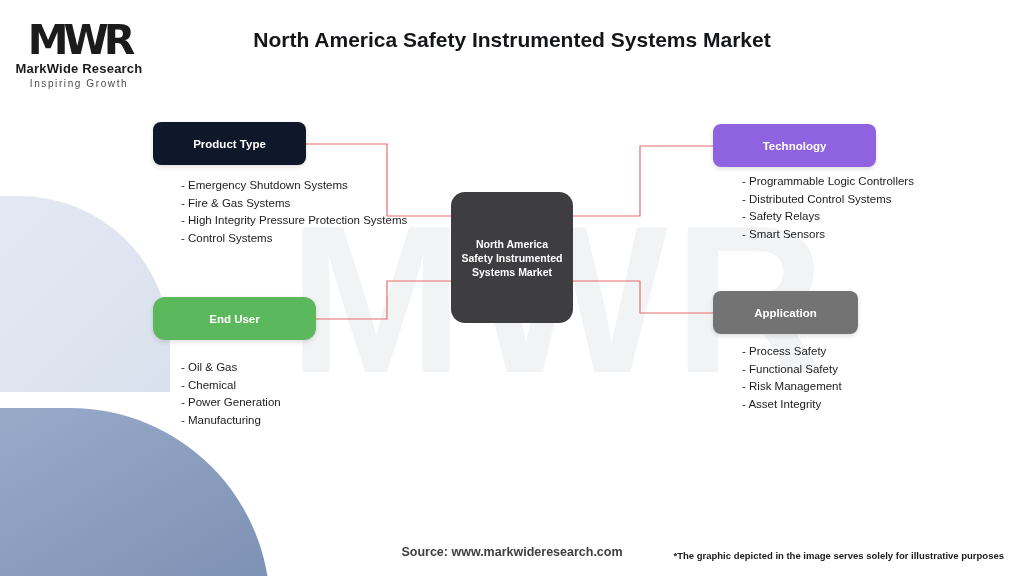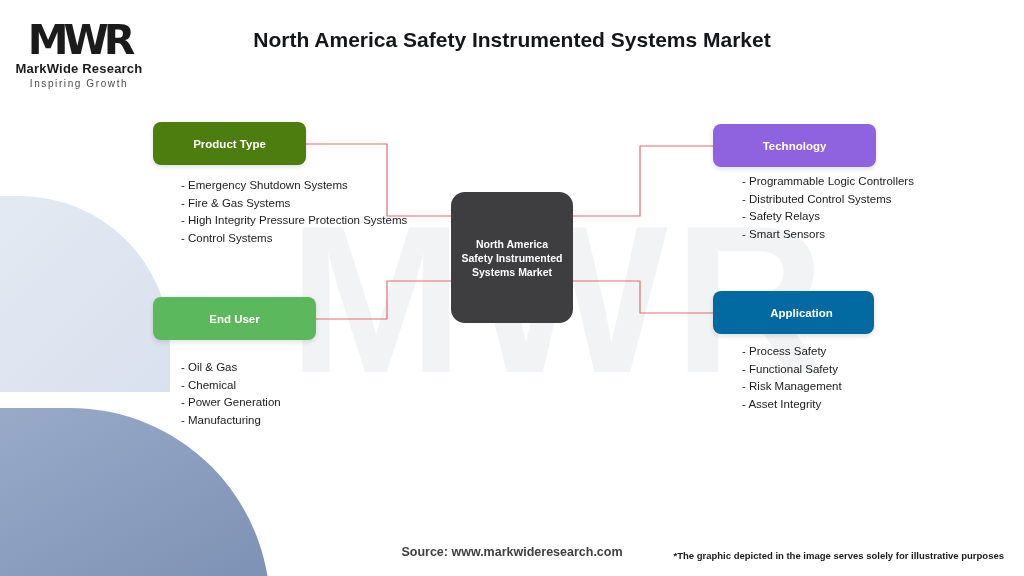--- a/index.html
+++ b/index.html
@@ -130,24 +130,24 @@
     height: 43px;
     border-radius: 8px;
     display: flex;
     align-items: center;
     justify-content: center;
     color: #ffffff;
     font-size: 11.5px;
     font-weight: bold;
     box-shadow: 0 2px 5px rgba(0,0,0,0.13);
   }
-  .pill-product  { left: 153px; top: 122px; width: 153px; background: #4d7c0f; }
-  .pill-enduser  { left: 153px; top: 297px; width: 163px; background: #5cb85c; }
+  .pill-product  { left: 153px; top: 122px; width: 153px; background: #0f172a; }
+  .pill-enduser  { left: 153px; top: 297px; width: 163px; background: #5cb85c; border-radius: 12px; }
   .pill-tech     { left: 713px; top: 124px; width: 163px; background: #8f62e0; }
-  .pill-app      { left: 713px; top: 291px; width: 145px; background: #0369a1; padding-left: 16px; }
+  .pill-app      { left: 713px; top: 291px; width: 145px; background: #737373; }
 
   
   .items {
     position: absolute;
     font-size: 11.5px;
     color: #1c1c1c;
     line-height: 17.6px;
   }
   .items div { white-space: nowrap; }
   .items-product { left: 181px; top: 177px; }

